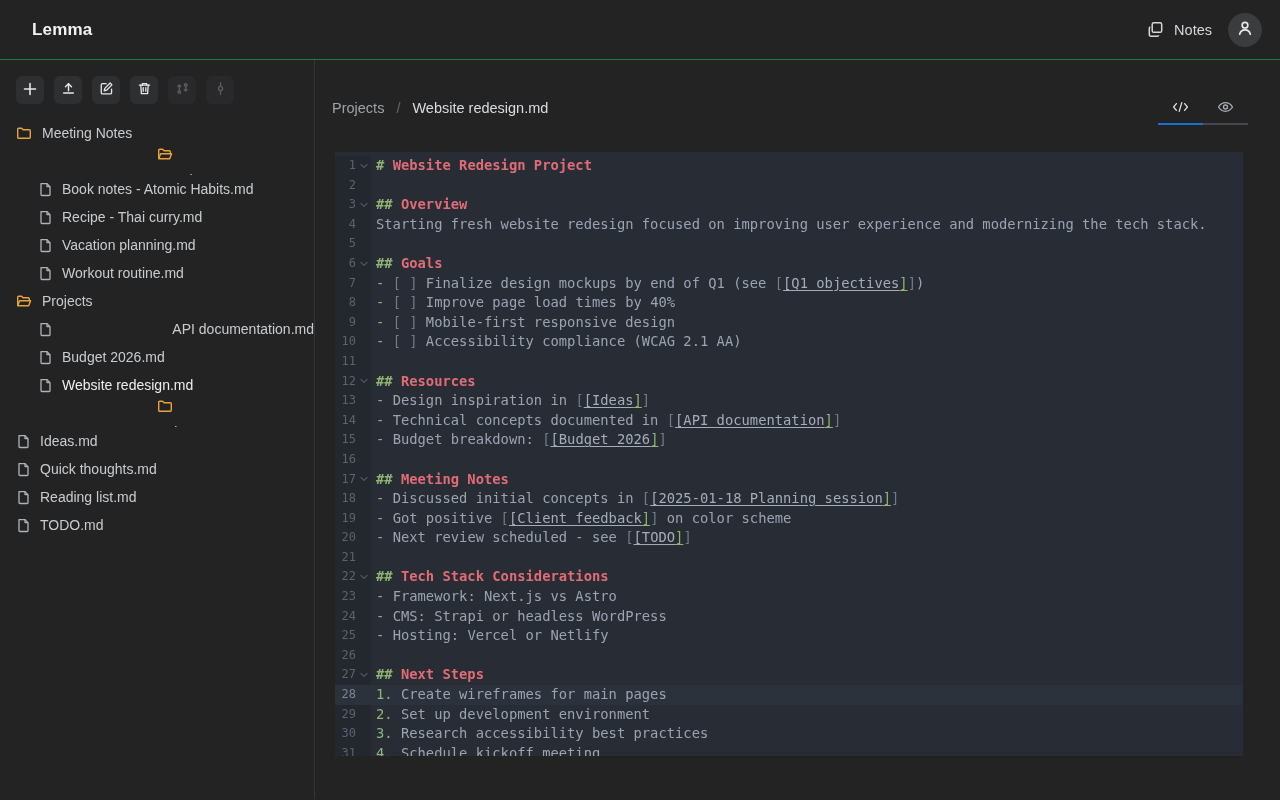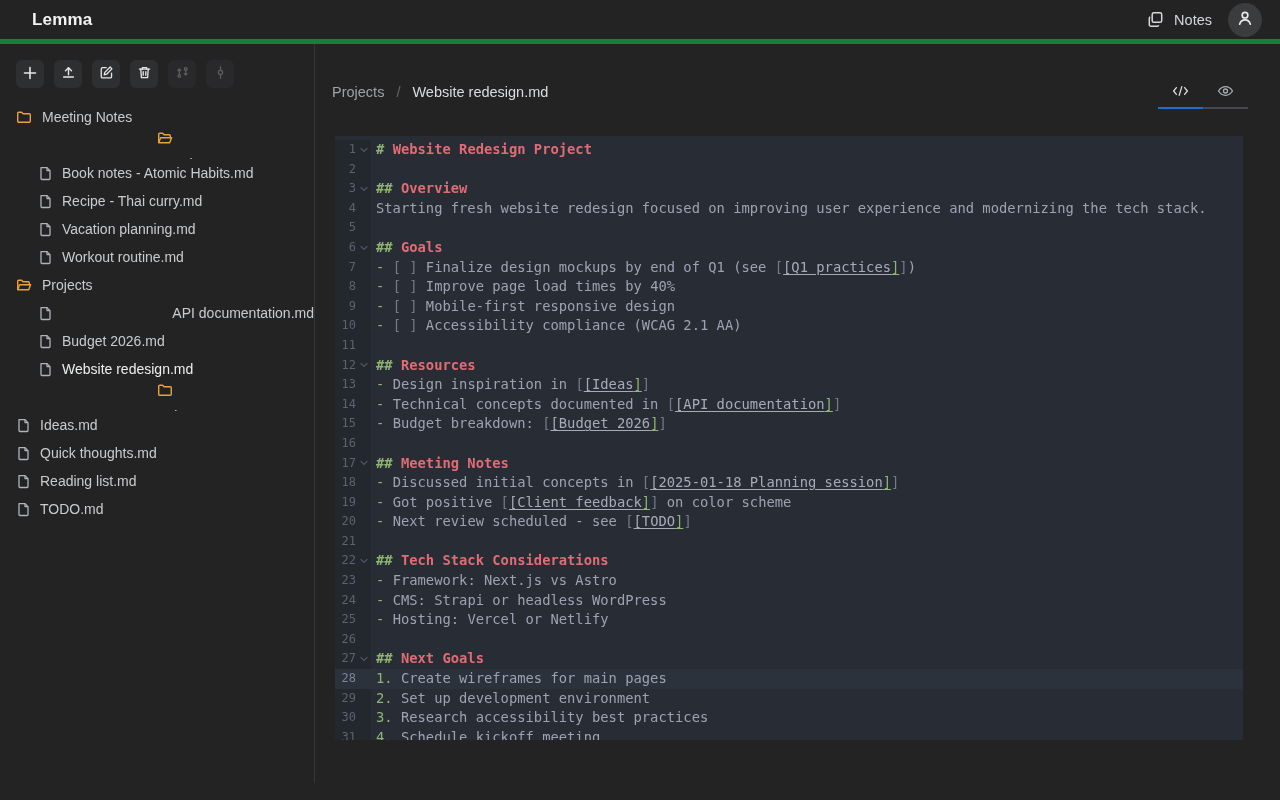--- a/index.html
+++ b/index.html
@@ -4,23 +4,23 @@
 <style>
   * { box-sizing: border-box; margin: 0; padding: 0; }
   html, body { width: 1280px; height: 800px; overflow: hidden; }
   body {
     background: #232324;
     font-family: "Liberation Sans", sans-serif;
     color: #d3d5d8;
   }
   
   .app-header {
-    height: 44px; display: flex; align-items: center;
+    height: 60px; display: flex; align-items: center;
     justify-content: space-between; padding: 0 18px 0 32px;
-    border-bottom: 5px solid #15803d; background: #232324;
+    border-bottom: 1px solid #15803d; background: #232324;
   }
   .logo { font-size: 17px; font-weight: 700; color: #f2f2f3; letter-spacing: .2px; }
   .header-right { display: flex; align-items: center; gap: 16px; }
   .notes-btn {
     display: flex; align-items: center; gap: 9px; background: transparent;
     border: none; color: #d5d7da; font-size: 14.5px; font-family: inherit; cursor: pointer; text-align: center;
   }
   .notes-btn svg { display: block; }
   .avatar {
     width: 34px; height: 34px; border-radius: 50%; background: #3b3c3e;
@@ -351,21 +351,21 @@
                 </svg>
               </span>
             </div>
             <div class="ed-line"><span class="tk-hm">## </span><span class="tk-h">Goals</span></div>
           </div>
           <div class="ed-row">
             <div class="gut">
               <span class="num">7</span>
               <span class="fold"></span>
             </div>
-            <div class="ed-line"><span class="tk-m">- </span><span class="tk-d">[ ] </span><span class="tk-t">Finalize design mockups by end of Q1 (see </span><span class="tk-d">[</span><span class="tk-l">[Q1 practices</span><span class="tk-lg">]</span><span class="tk-d">]</span><span class="tk-t">)</span></div>
+            <div class="ed-line"><span class="tk-m">- </span><span class="tk-d">[ ] </span><span class="tk-t">Finalize design mockups by end of Q1 (see </span><span class="tk-d">[</span><span class="tk-l">[Q1 objectives</span><span class="tk-lg">]</span><span class="tk-d">]</span><span class="tk-t">)</span></div>
           </div>
           <div class="ed-row">
             <div class="gut">
               <span class="num">8</span>
               <span class="fold"></span>
             </div>
             <div class="ed-line"><span class="tk-m">- </span><span class="tk-d">[ ] </span><span class="tk-t">Improve page load times by 40%</span></div>
           </div>
           <div class="ed-row">
             <div class="gut">
@@ -507,21 +507,21 @@
           </div>
           <div class="ed-row">
             <div class="gut">
               <span class="num">27</span>
               <span class="fold">
                 <svg width="8" height="8" viewBox="0 0 8 8" fill="none" stroke="#4d5564" stroke-width="1.2" stroke-linecap="round">
                   <polyline points="1,2.5 4,5.5 7,2.5"></polyline>
                 </svg>
               </span>
             </div>
-            <div class="ed-line"><span class="tk-hm">## </span><span class="tk-h">Next Goals</span></div>
+            <div class="ed-line"><span class="tk-hm">## </span><span class="tk-h">Next Steps</span></div>
           </div>
           <div class="ed-row active">
             <div class="gut">
               <span class="num">28</span>
               <span class="fold"></span>
             </div>
             <div class="ed-line"><span class="tk-m">1. </span><span class="tk-t">Create wireframes for main pages</span></div>
           </div>
           <div class="ed-row">
             <div class="gut">

